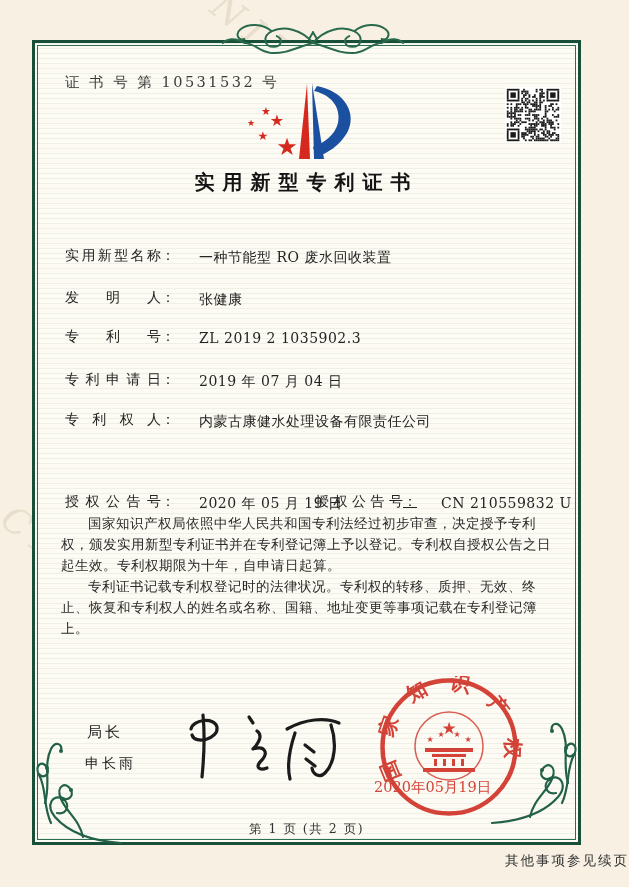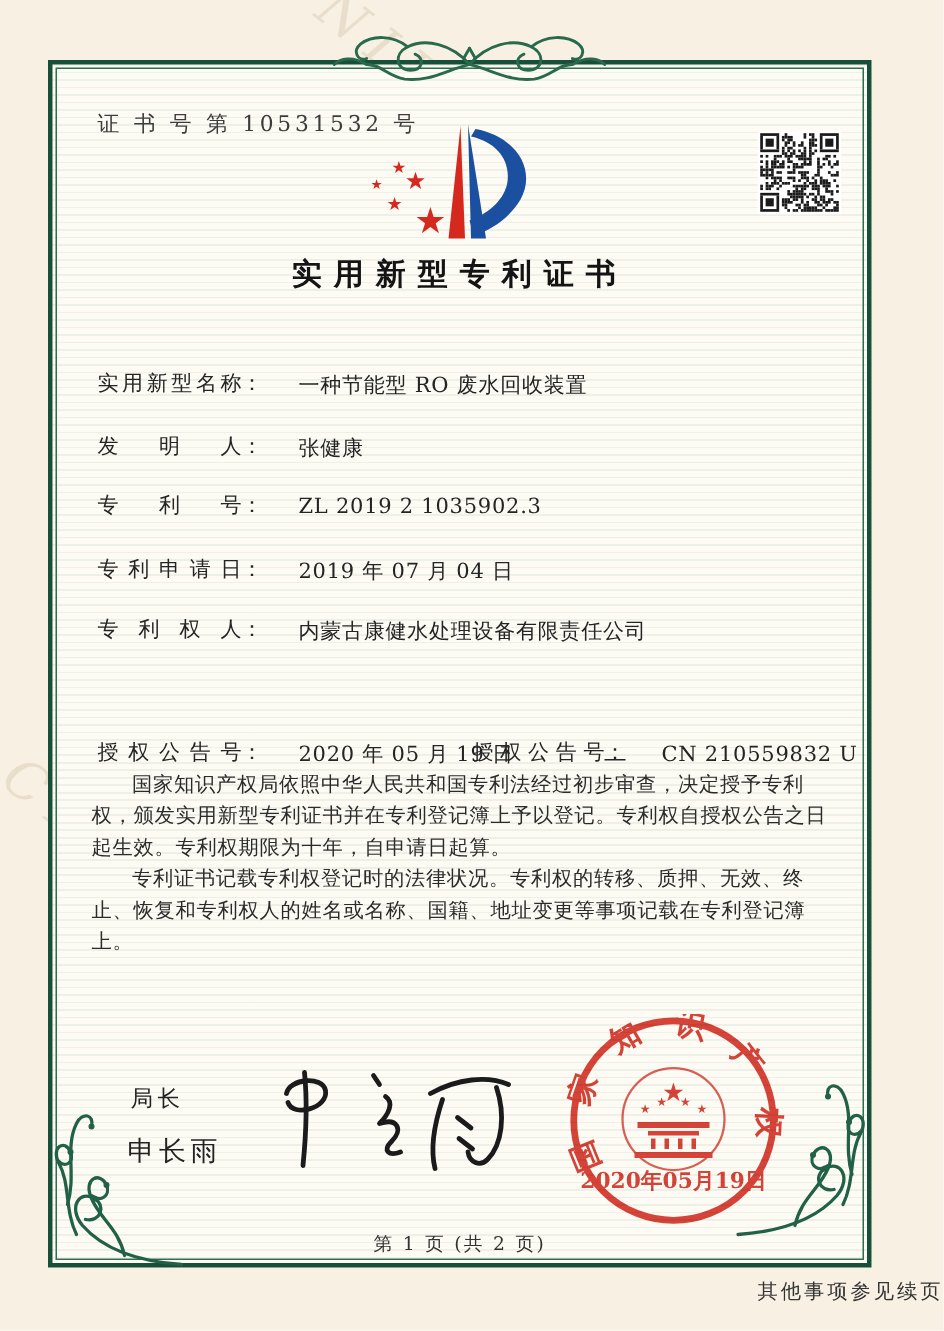--- a/index.html
+++ b/index.html
@@ -65,29 +65,29 @@
   .pair2 { position:absolute; left:250px; top:0; white-space:nowrap;text-decoration:underline; }
   .pair2 .f-label { width:88px; }
 
   .legal {
     position:absolute; left:26px; top:470px; width:500px;
     font-size:13.5px; line-height:21px; color:#2b2b2b; letter-spacing:0.5px;
   }
   .legal p { text-indent:2em; }
 
   .signer-title { position:absolute; left:52px; top:680px; font-size:15px; letter-spacing:3px; color:#222; }
-  .signer-name  { position:absolute; left:50px; top:712px; font-size:18px; letter-spacing:3px; color:#222; }
+  .signer-name  { position:absolute; left:50px; top:712px; font-size:14px; letter-spacing:3px; color:#222; }
   .signature    { position:absolute; left:140px; top:662px; width:185px; height:85px; }
 
   .seal { position:absolute; left:339px; top:633px; width:150px; height:150px;
           opacity:0.93; mix-blend-mode:multiply; }
   .seal svg { position:absolute; inset:0; }
   .seal-date {
-    position:absolute; left:0; right:0; top:102px; text-align:center;
-    font-size:14.5px; font-weight:700; color:#d5352b; white-space:nowrap;
+    position:absolute; left:0; right:0; top:102px; text-align:left;
+    font-size:14.5px; font-weight:400; color:#d5352b; white-space:nowrap;
   }
 
   .page-indicator {
     position:absolute; left:0; right:0; top:778px; text-align:center;
     font-size:12.5px; letter-spacing:1.5px; color:#333;
   }
 
   .flourish { position:absolute; width:110px; height:160px; }
   .flourish.fl-left  { left:-14px; top:648px; }
   .flourish.fl-right { right:-14px; top:628px; transform:scaleX(-1); }

